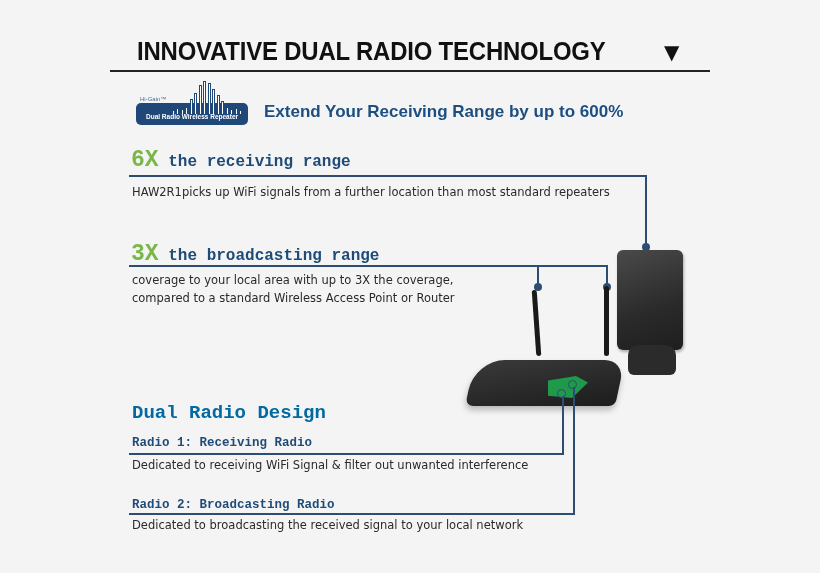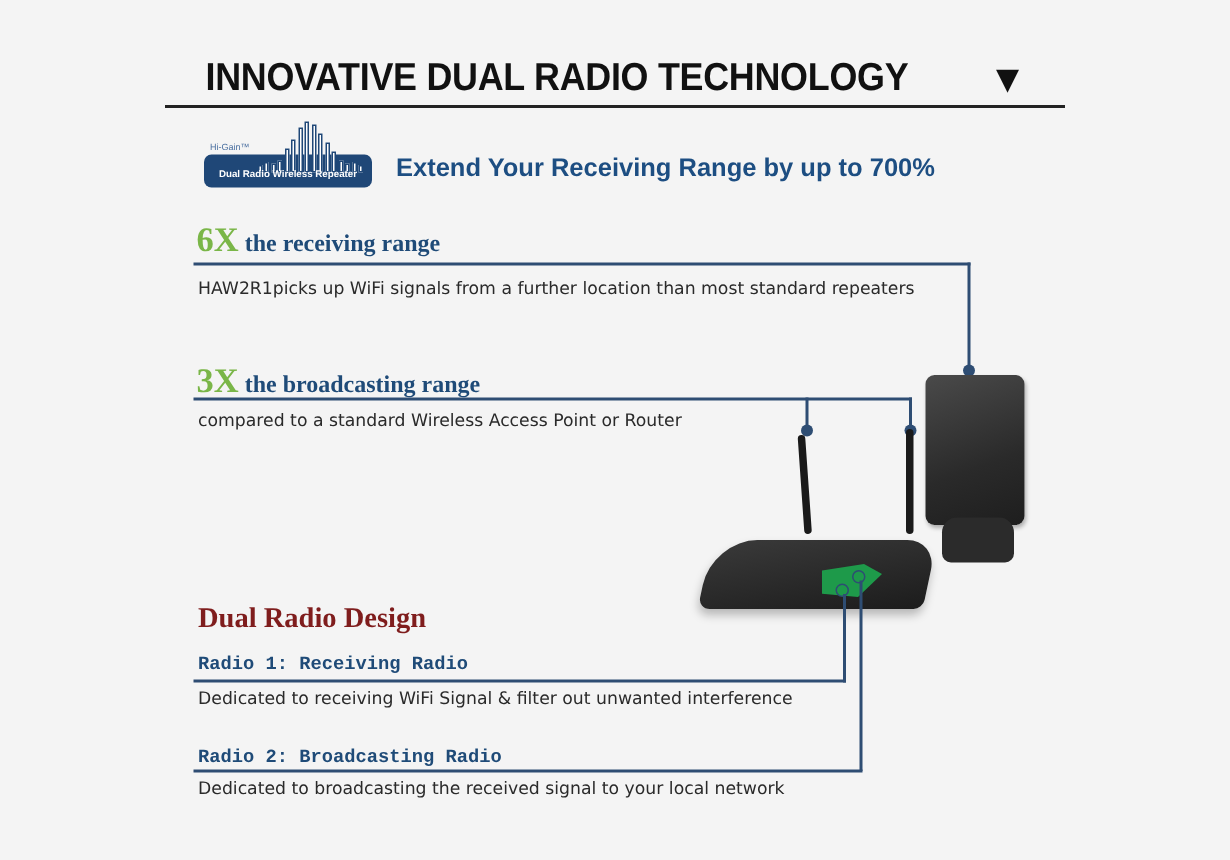--- a/index.html
+++ b/index.html
@@ -8,27 +8,27 @@
   .title{left:137px;top:36px;font-family:"Liberation Sans",sans-serif;font-weight:bold;font-size:26px;letter-spacing:-0.2px;color:#111;transform:scaleX(0.92);transform-origin:left;white-space:nowrap;}
   .title-arrow{left:664px;top:40px;font-size:20px;color:#111;}
   .title-rule{left:110px;top:70px;width:600px;height:2px;background:#222;}
   .badge{left:136px;top:83px;width:112px;height:44px;}
   .badge-box{position:absolute;left:0;top:20px;width:112px;height:22px;background:#1f4777;border-radius:5px;}
   .badge-text{position:absolute;left:0;top:30px;width:112px;text-align:center;color:#fff;font-size:6.5px;font-weight:bold;font-family:"Liberation Sans",sans-serif;}
   .badge-hi{position:absolute;left:4px;top:13px;color:#4a6fa0;font-size:6px;font-family:"Liberation Sans",sans-serif;}
   .bars{position:absolute;left:6px;top:0;width:100px;height:32px;display:flex;align-items:flex-end;gap:1.5px;}
   .bars span{display:block;width:2px;background:#fff;border:0.5px solid #1f4777;}
   .tagline{left:264px;top:102px;font-family:"Liberation Sans",sans-serif;font-weight:bold;font-size:17px;color:#1d4e82;white-space:nowrap;}
-  .sec-h{font-family:Liberation Serif, serif;font-weight:bold;font-size:16px;color:#1f4b78;white-space:nowrap;}
+  .sec-h{font-family:Liberation Mono, monospace;font-weight:bold;font-size:16px;color:#1f4b78;white-space:nowrap;}
   .sec-h .big{color:#7ab648;font-size:23px;}
   .body-t{font-family:"DejaVu Sans",sans-serif;font-size:11.5px;color:#2a2a2a;line-height:18px;white-space:nowrap;}
   .line{background:#2e4d73;position:absolute;}
   .dot{position:absolute;width:8px;height:8px;border-radius:50%;background:#2e4d73;}
   .ring{position:absolute;width:7px;height:7px;border-radius:50%;border:1.5px solid #2e4d73;background:#1e9a4a;}
-  .dr-h{left:132px;top:402px;font-family:Liberation Serif, serif;font-weight:bold;font-size:19px;color:#7f1d1d;white-space:nowrap;}
+  .dr-h{left:132px;top:402px;font-family:Liberation Mono, monospace;font-weight:bold;font-size:19px;color:#0369a1;white-space:nowrap;}
   .r-h{font-family:Liberation Mono, monospace;font-weight:bold;font-size:12.5px;color:#1f4b78;white-space:nowrap;}
   
   .panel{left:617px;top:250px;width:66px;height:100px;background:linear-gradient(160deg,#4a4a4a,#2a2a2a 60%,#1e1e1e);border-radius:6px;box-shadow:1px 2px 3px rgba(0,0,0,.3);}
   .panel-stand{left:628px;top:345px;width:48px;height:30px;background:#2b2b2b;border-radius:10px 10px 6px 6px;}
   .router{left:470px;top:348px;width:150px;height:62px;}
   .antenna{position:absolute;width:5px;background:#1a1a1a;border-radius:3px;}
 </style>
 </head>
 <body>
 
@@ -53,21 +53,21 @@
       <span style="height:18px"></span>
       <span style="height:12px"></span>
       <span style="height:6px"></span>
       <span style="height:4px"></span>
       <span style="height:5px"></span>
       <span style="height:3px"></span>
   </div>
   <div class="badge-text">Dual Radio Wireless Repeater</div>
 </div>
 
-<div class="abs tagline">Extend Your Receiving Range by up to 700%</div>
+<div class="abs tagline">Extend Your Receiving Range by up to 600%</div>
 
 <div class="abs sec-h" style="left:131px;top:147px;">
   <span class="big">6X</span>
   <span>the receiving range</span>
 </div>
 <div class="line" style="left:129px;top:175px;width:518px;height:2px;"></div>
 <div class="line" style="left:645px;top:175px;width:2px;height:70px;"></div>
 <div class="dot" style="left:642px;top:243px;"></div>
 <div class="abs body-t" style="left:132px;top:183px;">
   <div>HAW2R1picks up WiFi signals from a further location than most standard repeaters</div>
@@ -76,20 +76,21 @@
 <div class="abs sec-h" style="left:131px;top:241px;">
   <span class="big">3X</span>
   <span>the broadcasting range</span>
 </div>
 <div class="line" style="left:129px;top:265px;width:479px;height:2px;"></div>
 <div class="line" style="left:537px;top:265px;width:2px;height:20px;"></div>
 <div class="line" style="left:606px;top:265px;width:2px;height:20px;"></div>
 <div class="dot" style="left:534px;top:283px;"></div>
 <div class="dot" style="left:603px;top:283px;"></div>
 <div class="abs body-t" style="left:132px;top:271px;">
+  <div>coverage to your local area with up to 3X the coverage,</div>
   <div>compared to a standard Wireless Access Point or Router</div>
 </div>
 
 <div class="abs panel"></div>
 <div class="abs panel-stand"></div>
 <div class="abs router">
   <div class="antenna" style="left:64px;top:-58px;height:66px;transform:rotate(-4deg);"></div>
   <div class="antenna" style="left:134px;top:-62px;height:70px;"></div>
   <div style="position:absolute;left:0;top:12px;width:150px;height:46px;background:linear-gradient(170deg,#3a3a3a,#1c1c1c);border-radius:30px 20px 6px 8px;transform:skewX(-12deg);box-shadow:0 4px 6px rgba(0,0,0,.25);"></div>
   <div style="position:absolute;left:78px;top:28px;width:40px;height:22px;background:#1e9a4a;clip-path:polygon(0 20%,70% 0,100% 30%,60% 100%,0 90%);"></div>

